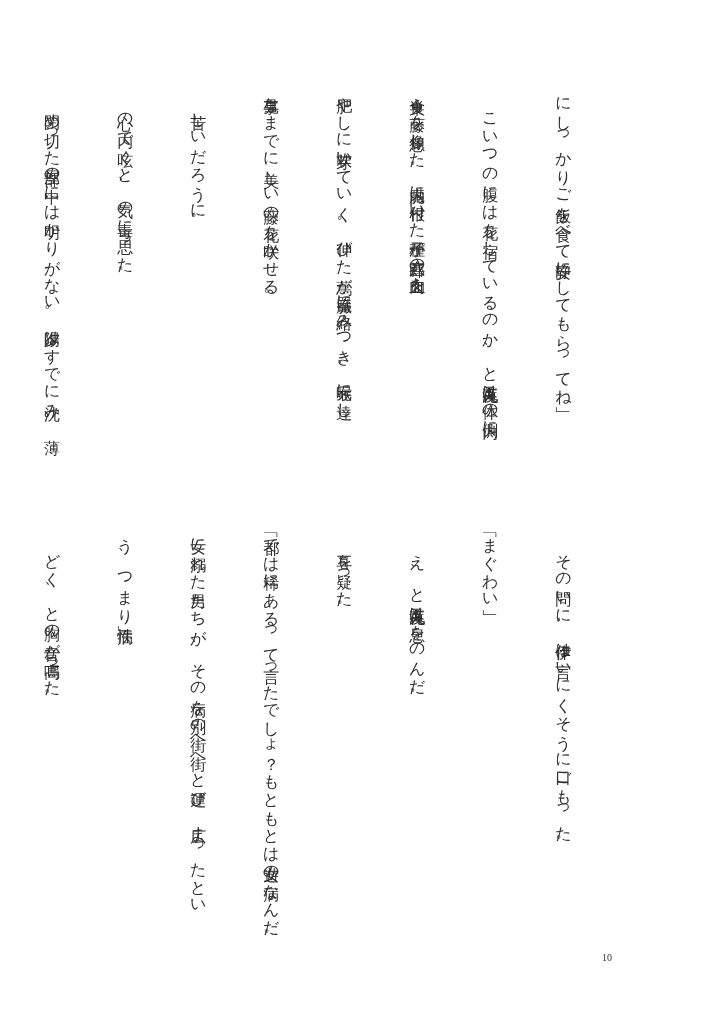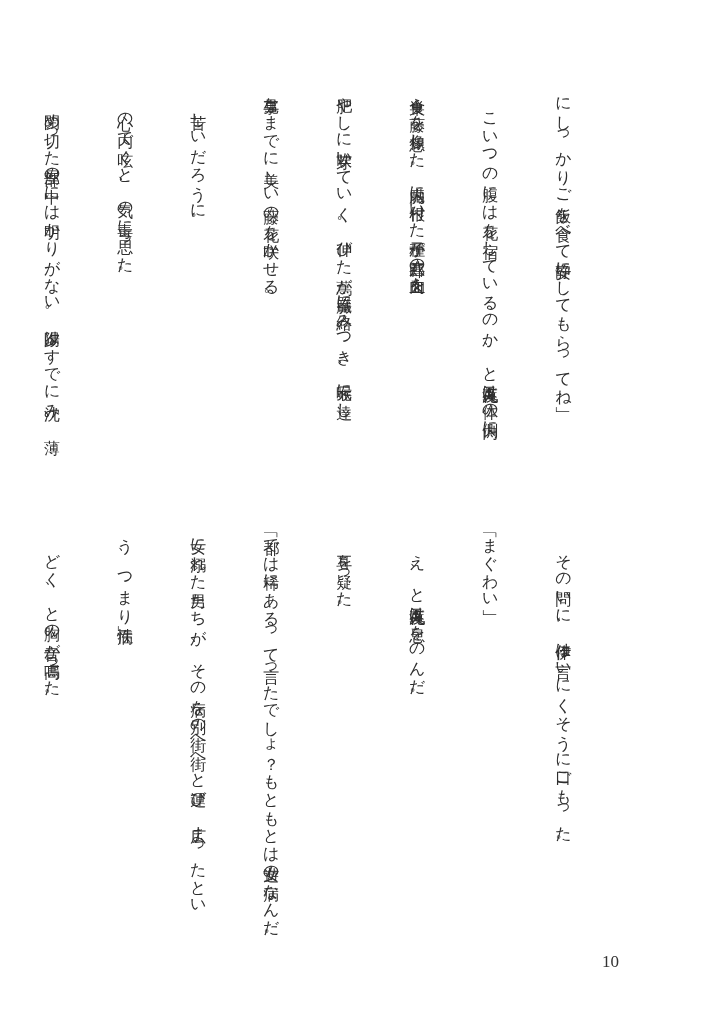--- a/index.html
+++ b/index.html
@@ -4,21 +4,21 @@
 <style>
   html, body { margin:0; padding:0; background:#ffffff; }
   body { width:723px; height:1024px; position:relative; overflow:hidden;
          font-family: "DejaVu Serif", "Liberation Serif", serif; color:#2a2a2a; }
   .block { position:absolute; writing-mode: vertical-rl; -webkit-writing-mode: vertical-rl;
            font-size:16px; line-height:24.35px; letter-spacing:0px; white-space:pre;
            font-family: "DejaVu Serif", "Liberation Serif", serif; color:#2e2e2e; }
   #top-block { right:99px; top:86px; height:404px; }
   #bottom-block { right:99px; top:527px; height:404px; }
   .col { display:block; }
-  .page-number { position:absolute; left:602px; top:952px; font-size:17px;
+  .page-number { position:absolute; left:602px; top:952px; font-size:10px;
                  font-family:"Liberation Serif", serif; color:#333; }
 </style>
 </head>
 <body>
 
 <div id="top-block" class="block">
   <span class="col">にしっかりご飯を食べて安静にしてもらってね」</span>
   <span class="col">　こいつの腹には花を宿しているのか、と滝夜叉丸は体の内側に</span>
   <span class="col">巣食う藤を想像した。内臓に根付いた種子が喜八郎の血肉を</span>
   <span class="col">肥やしに芽吹いていく。伸びた蔦が臓器に絡みつき、喉元に達し、</span>

